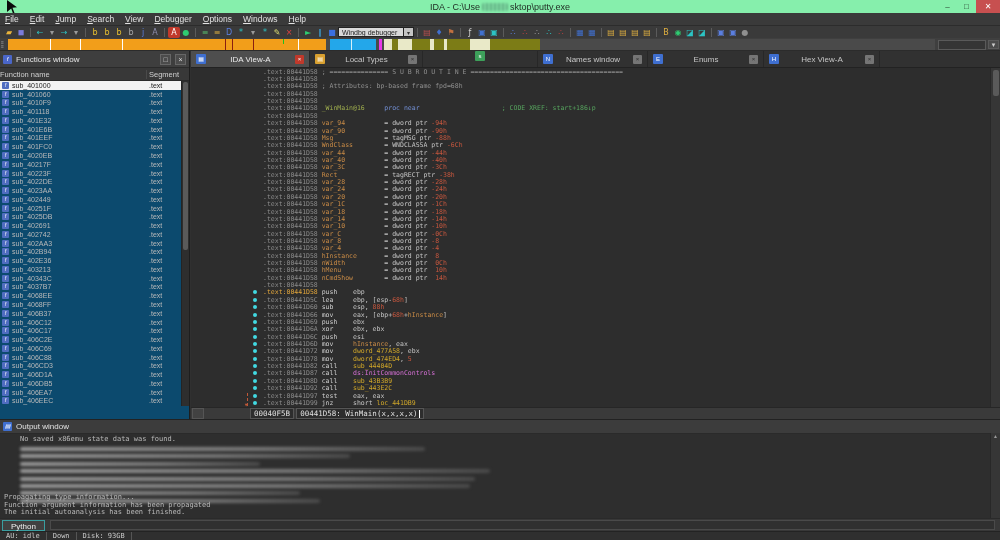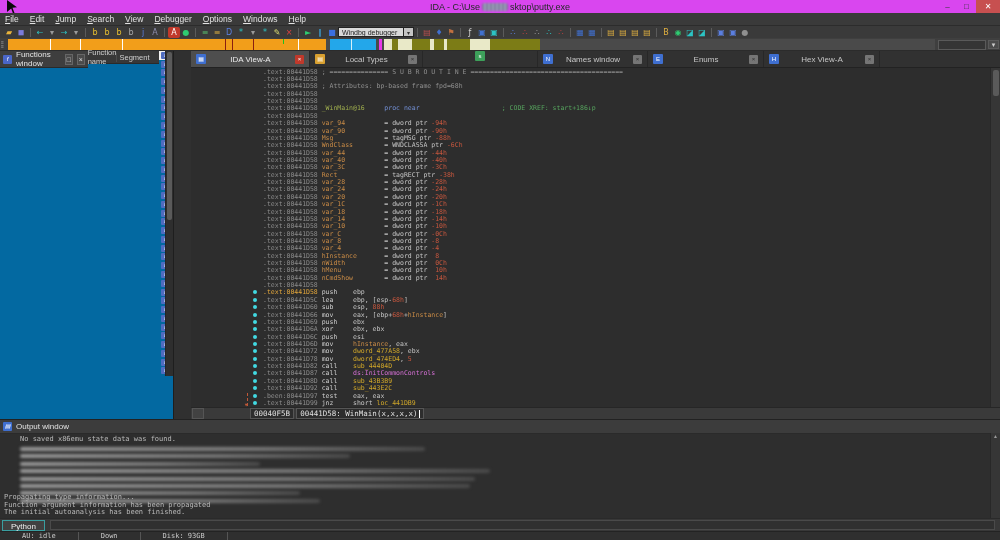--- a/index.html
+++ b/index.html
@@ -1,19 +1,19 @@
 <!DOCTYPE html>
 <html><head>
 <meta charset="utf-8">
 <style>
   html,body{margin:0;padding:0;}
   body{width:1000px;height:540px;position:relative;overflow:hidden;background:#303030;
        font-family:"Liberation Sans",sans-serif;-webkit-font-smoothing:antialiased;}
   
-  #titlebar{position:absolute;left:0;top:0;width:1000px;height:13px;background:#d946ef;text-align:right;}
+  #titlebar{position:absolute;left:0;top:0;width:1000px;height:13px;background:#86efac;text-align:right;}
   #title-center{position:absolute;left:0;right:0;top:0;height:13px;display:flex;justify-content:center;
        align-items:center;font-size:9px;color:#1f2a22;gap:2px;}
   .title-blur{width:26px;height:8px;border-radius:2px;opacity:.65;filter:blur(1px);
        background:repeating-linear-gradient(90deg,#4e8f6c 0 2px,#7fd7a5 2px 4px);}
   #cursor-arrow{position:absolute;left:7px;top:0;width:10px;height:13px;background:#0a0a0a;
        clip-path:polygon(0 0,100% 55%,55% 60%,75% 100%,58% 100%,42% 66%,0 92%);}
   #win-buttons{position:absolute;right:0;top:0;height:13px;display:flex;}
   .win-btn{width:19px;height:13px;display:flex;align-items:center;justify-content:center;
        font-size:8px;color:#243528;}
   .win-btn.close{width:24px;background:#c75050;color:#fff;}
@@ -39,22 +39,22 @@
   #band{position:absolute;left:8px;top:1px;width:927px;height:11px;background:#4a4a4a;}
   .band-seg,.band-tick{position:absolute;top:0;height:11px;}
   .band-tick{width:1px;}
   .band-tick.half{height:5px;}
   #nav-right-box{position:absolute;right:14px;top:2px;width:46px;height:8px;background:#353535;
        border:1px solid #5a5a5a;}
   #nav-right-arrow{position:absolute;right:1px;top:2px;width:11px;height:9px;background:#4a4a4a;
        color:#ccc;font-size:6px;line-height:9px;text-align:center;border:1px solid #5a5a5a;box-sizing:border-box;}
   
   #workspace{position:absolute;left:0;top:51px;width:1000px;height:368px;}
-  #func-panel{position:absolute;left:0;top:0;width:174px;height:368px;background:#0369a1;
-       border-right:1px solid #1e1e1e;box-sizing:border-box;display:flex;flex-direction:row;}
+  #func-panel{position:absolute;left:0;top:0;width:190px;height:368px;background:#0c4a6e;
+       border-right:1px solid #1e1e1e;box-sizing:border-box;display:flex;flex-direction:column;}
   #fp-header{height:16px;background:#3e3e3e;display:flex;align-items:center;gap:4px;padding:0 3px;
        font-size:8px;color:#e4e4e4;border-bottom:1px solid #2a2a2a;}
   .panel-icon{width:9px;height:9px;border-radius:1px;color:#fff;font-size:6px;line-height:9px;
        text-align:center;font-style:italic;flex:none;}
   .fp-btn{width:11px;height:11px;background:#4b4b4b;border:1px solid #666;color:#ddd;font-size:7px;
        line-height:9px;text-align:center;box-sizing:border-box;}
   #fp-spacer{flex:1;}
   #fp-cols{height:12px;display:flex;background:#383838;border-bottom:1px solid #2a2a2a;
        font-size:7.5px;color:#cfcfcf;align-items:center;}
   #fp-col-name{flex:1;}
@@ -116,21 +116,21 @@
   #out-up{color:#999;font-size:5px;text-align:center;line-height:7px;}
   
   #pythonrow{position:absolute;left:0;top:518px;width:1000px;height:13px;background:#383838;
        display:flex;align-items:center;border-top:1px solid #2a2a2a;box-sizing:border-box;}
   #py-tab{height:11px;margin-left:2px;padding:0 8px;font-size:8px;line-height:11px;color:#eee;
        background:#414141;border:1px solid #3a9ea0;box-sizing:border-box;}
   #py-input{flex:1;height:10px;margin:0 5px;background:#303030;border:1px solid #4a4a4a;box-sizing:border-box;}
   #statusbar{position:absolute;left:0;top:531px;width:1000px;height:9px;background:#2f2f2f;
        border-top:1px solid #232323;box-sizing:border-box;display:flex;align-items:center;
        font-size:7px;color:#c9c9c9;font-family:"DejaVu Sans Mono",monospace;}
-  .sb-item{padding:0 22px;border-right:1px solid #555;height:8px;line-height:8px;}
+  .sb-item{padding:0 6px;border-right:1px solid #555;height:8px;line-height:8px;}
 </style>
 </head>
 <body>
 
 <div id="titlebar">
   <div id="title-center">
     <span>IDA - C:\Use</span>
     <span class="title-blur"></span>
     <span>sktop\putty.exe</span>
   </div>
@@ -528,21 +528,21 @@
           <div class="dline"><span class="dot on"></span><span class="a">.text:00441D69 </span><span class="m">push    </span><span class="w">ebx</span></div>
           <div class="dline"><span class="dot on"></span><span class="a">.text:00441D6A </span><span class="m">xor     </span><span class="w">ebx, ebx</span></div>
           <div class="dline"><span class="dot on"></span><span class="a">.text:00441D6C </span><span class="m">push    </span><span class="w">esi</span></div>
           <div class="dline"><span class="dot on"></span><span class="a">.text:00441D6D </span><span class="m">mov     </span><span class="v">hInstance</span><span class="w">, eax</span></div>
           <div class="dline"><span class="dot on"></span><span class="a">.text:00441D72 </span><span class="m">mov     </span><span class="y">dword_477A58</span><span class="w">, ebx</span></div>
           <div class="dline"><span class="dot on"></span><span class="a">.text:00441D78 </span><span class="m">mov     </span><span class="y">dword_474ED4</span><span class="w">, </span><span class="n">5</span></div>
           <div class="dline"><span class="dot on"></span><span class="a">.text:00441D82 </span><span class="m">call    </span><span class="y">sub_44404D</span></div>
           <div class="dline"><span class="dot on"></span><span class="a">.text:00441D87 </span><span class="m">call    </span><span class="im">ds:InitCommonControls</span></div>
           <div class="dline"><span class="dot on"></span><span class="a">.text:00441D8D </span><span class="m">call    </span><span class="y">sub_43B3B9</span></div>
           <div class="dline"><span class="dot on"></span><span class="a">.text:00441D92 </span><span class="m">call    </span><span class="y">sub_443E2C</span></div>
-          <div class="dline"><span class="dot on"></span><span class="a">.been:00441D97 </span><span class="m">test    </span><span class="w">eax, eax</span></div>
+          <div class="dline"><span class="dot on"></span><span class="a">.text:00441D97 </span><span class="m">test    </span><span class="w">eax, eax</span></div>
           <div class="dline"><span class="dot on"></span><span class="a">.text:00441D99 </span><span class="m">jnz     </span><span class="w">short </span><span class="y">loc_441DB9</span></div>
         </div>
       <div id="jump-arrow"></div>
       <div id="dscroll">
         <div id="dthumb"></div>
       </div>
     </div>
     <div id="dstatus">
       <div id="dstatus-corner"></div>
       <div style="width:44px"></div>

